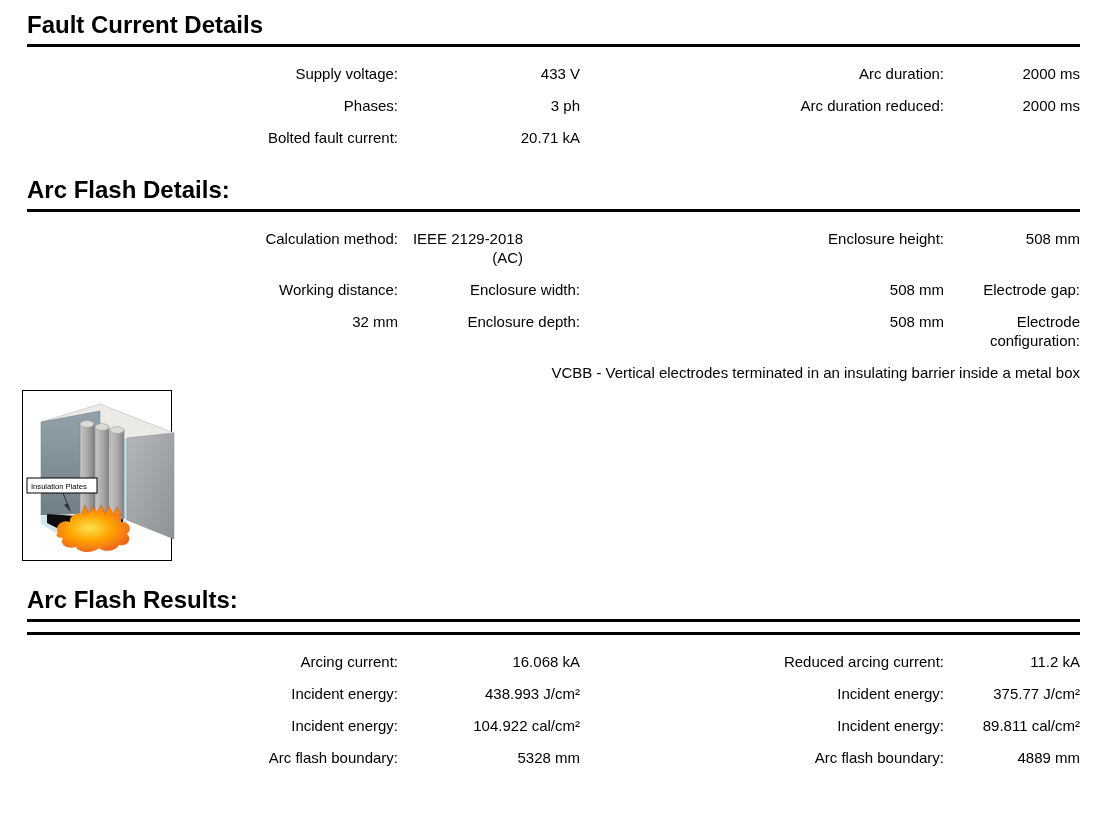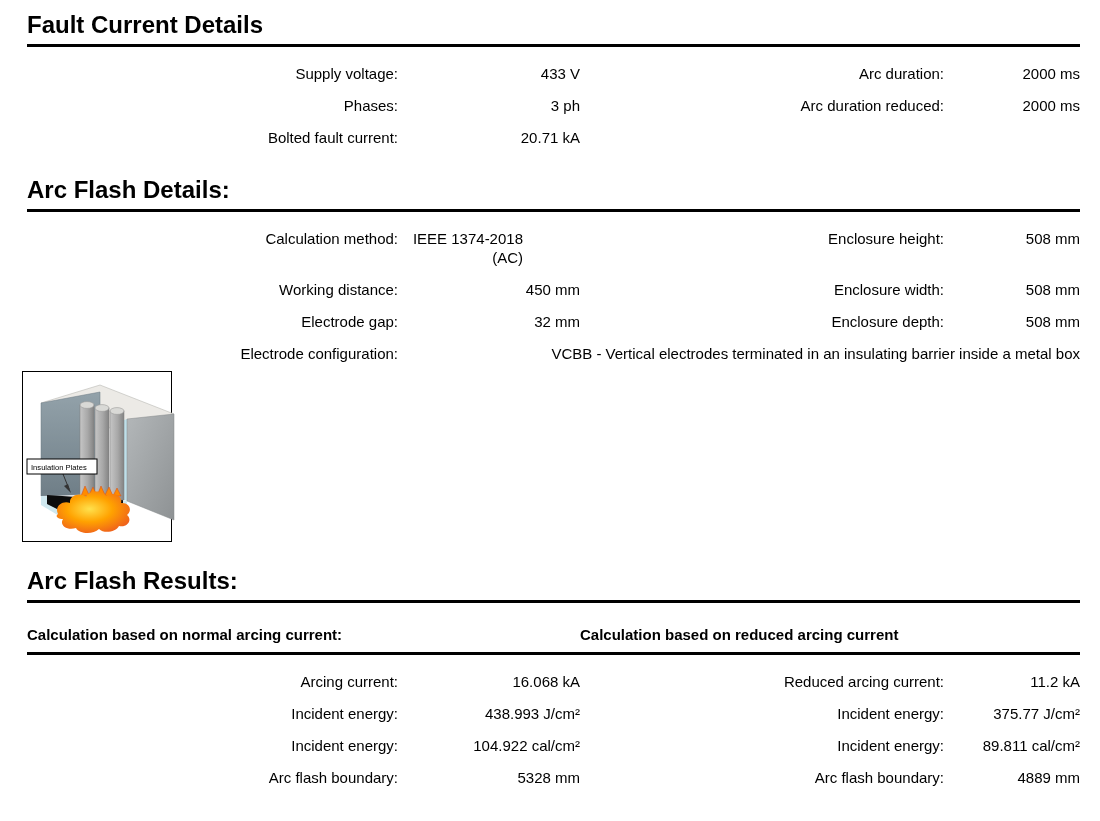--- a/index.html
+++ b/index.html
@@ -57,26 +57,25 @@
     <div></div>
   </div>
 </section>
 
 <section class="sec-details">
   <h1 class="section-title">Arc Flash Details:</h1>
   <div class="rule"></div>
 
   <div class="kv-grid">
     <div>Calculation method:</div>
-    <div class="narrow-val">IEEE 1374-2018 (AC)</div>
+    <div class="narrow-val">IEEE 2129-2018 (AC)</div>
     <div>Enclosure height:</div>
     <div>508 mm</div>
 
     <div>Working distance:</div>
-    <div>450 mm</div>
     <div>Enclosure width:</div>
     <div>508 mm</div>
 
     <div>Electrode gap:</div>
     <div>32 mm</div>
     <div>Enclosure depth:</div>
     <div>508 mm</div>
 
     <div>Electrode configuration:</div>
     <div class="span-val">VCBB - Vertical electrodes terminated in an insulating barrier inside a metal box</div>
@@ -139,24 +138,20 @@
         <text x="8" y="98" font-size="7.6" fill="#000" font-family="Liberation Sans, sans-serif">Insulation Plates</text>
       </g>
     </svg>
   </div>
 </section>
 
 <section class="sec-results">
   <h1 class="section-title">Arc Flash Results:</h1>
   <div class="rule"></div>
 
-  <div class="calc-headers">
-    <div>Calculation based on normal arcing current:</div>
-    <div>Calculation based on reduced arcing current</div>
-  </div>
   <div class="sub-rule"></div>
 
   <div class="kv-grid">
     <div>Arcing current:</div>
     <div>16.068 kA</div>
     <div>Reduced arcing current:</div>
     <div>11.2 kA</div>
 
     <div>Incident energy:</div>
     <div>438.993 J/cm²</div>

